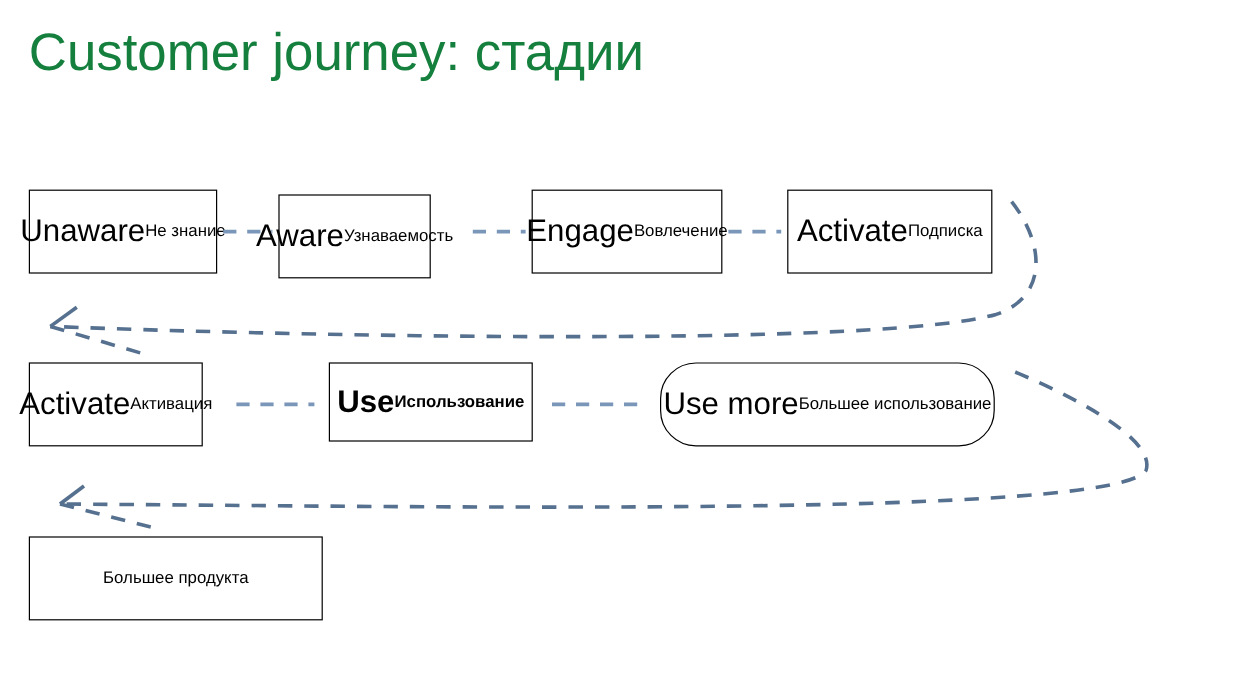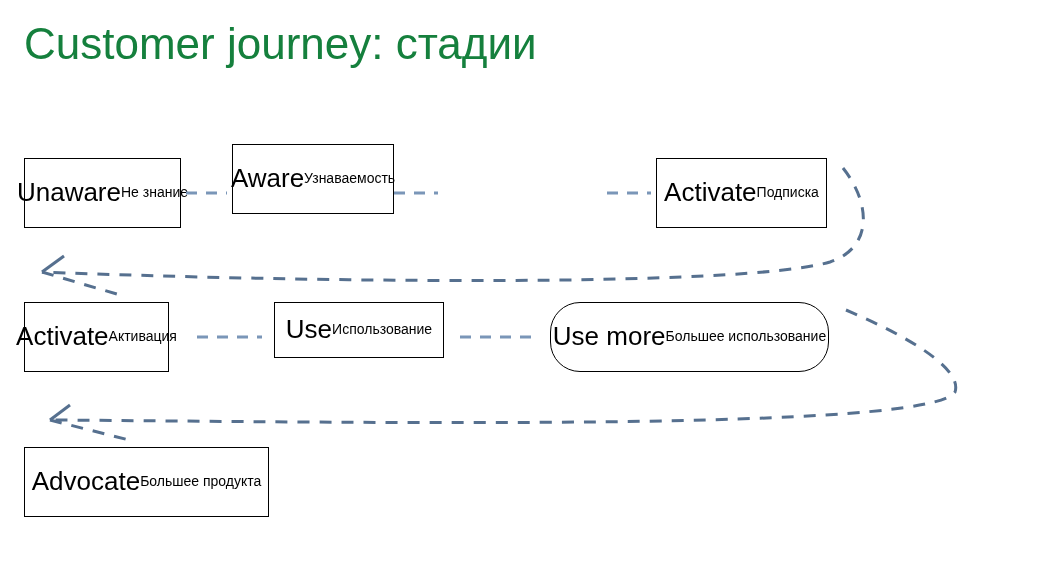--- a/index.html
+++ b/index.html
@@ -68,48 +68,51 @@
 
 <div id="slide">
 
   <div id="slide-title">Customer journey: стадии</div>
 
   <div class="stage-box" style="left:24px;  top:158px; width:157px; height:70px;">
     <div class="stage-en">Unaware</div>
     <div class="stage-ru">Не знание</div>
   </div>
 
-  <div class="stage-box" style="left:232px; top:144px; width:162px; height:70px;">
+  <div class="stage-box" style="left:232px; top:162px; width:127px; height:70px;">
     <div class="stage-en">Aware</div>
     <div class="stage-ru">Узнаваемость</div>
   </div>
 
+  <div class="stage-box" style="left:443px; top:158px; width:159px; height:70px;">
+    <div class="stage-en">Engage</div>
+    <div class="stage-ru">Вовлечение</div>
+  </div>
 
   <div class="stage-box" style="left:656px; top:158px; width:171px; height:70px;">
     <div class="stage-en">Activate</div>
     <div class="stage-ru">Подписка</div>
   </div>
 
   <div class="stage-box" style="left:24px;  top:302px; width:145px; height:70px;">
     <div class="stage-en">Activate</div>
     <div class="stage-ru">Активация</div>
   </div>
 
-  <div class="stage-box" style="left:274px; top:302px; width:170px; height:56px;">
+  <div class="stage-box" style="left:274px; top:302px; width:170px; height:66px;font-weight:bold;">
     <div class="stage-en">Use</div>
     <div class="stage-ru">Использование</div>
   </div>
 
   <div class="stage-box" style="left:550px; top:302px; width:279px; height:70px;border-radius:30px;">
     <div class="stage-en">Use more</div>
     <div class="stage-ru">Большее использование</div>
   </div>
 
   <div class="stage-box" style="left:24px;  top:447px; width:245px; height:70px;">
-    <div class="stage-en">Advocate</div>
     <div class="stage-ru">Большее продукта</div>
   </div>
 
   <svg id="connector-layer" viewBox="0 0 1044 563" width="1044" height="563">
 
     <line x1="186" y1="193" x2="227" y2="193" stroke="#7a96b8" stroke-width="3" stroke-dasharray="11 9" stroke-linecap="butt"></line>
     <line x1="394" y1="193" x2="438" y2="193" stroke="#7a96b8" stroke-width="3" stroke-dasharray="11 9" stroke-linecap="butt"></line>
     <line x1="607" y1="193" x2="651" y2="193" stroke="#7a96b8" stroke-width="3" stroke-dasharray="11 9" stroke-linecap="butt"></line>
 
     <line x1="197" y1="337" x2="262" y2="337" stroke="#7a96b8" stroke-width="3" stroke-dasharray="11 9" stroke-linecap="butt"></line>

